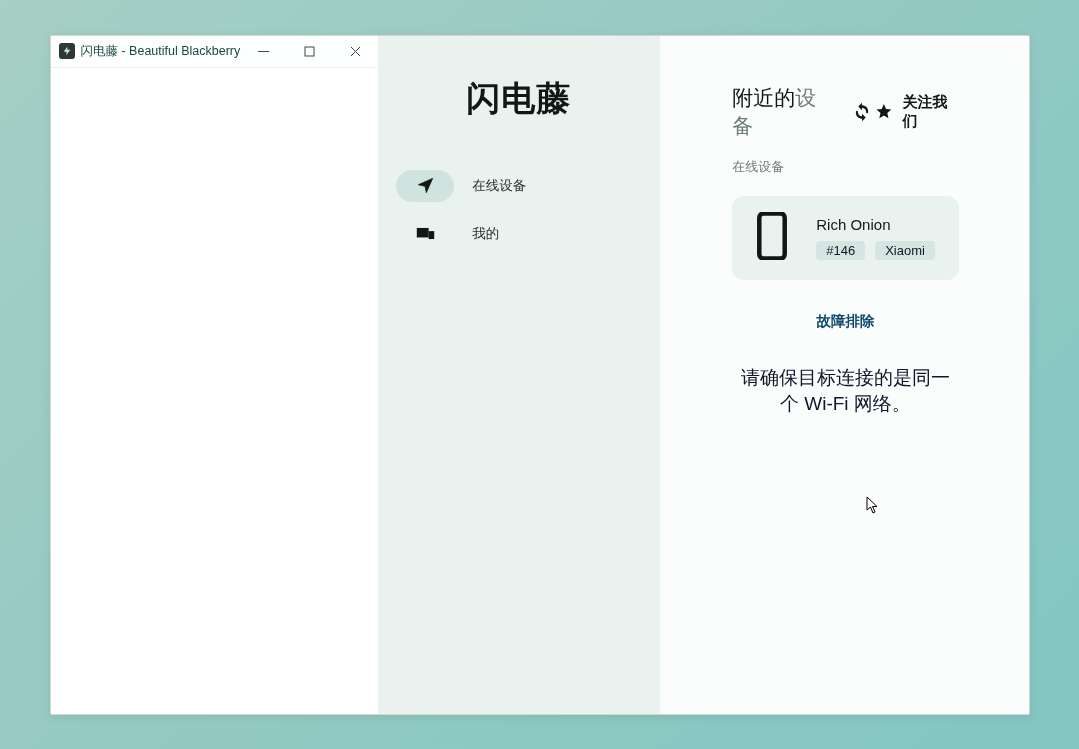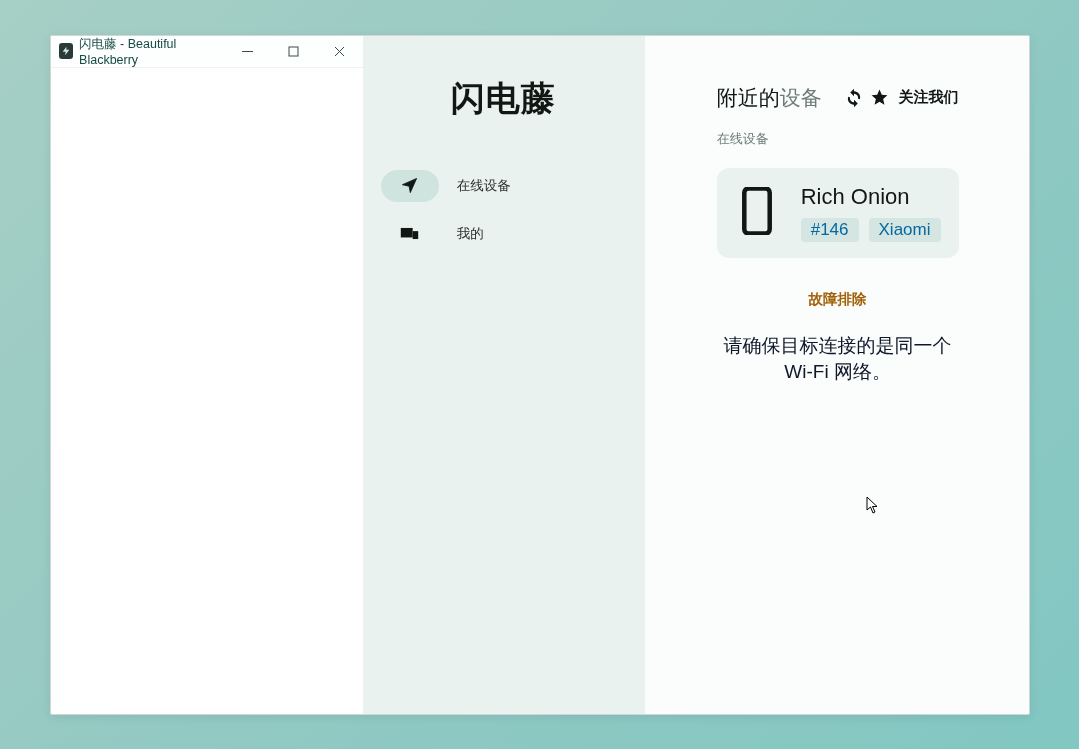--- a/index.html
+++ b/index.html
@@ -152,36 +152,36 @@
     border-radius: 12px;
     padding: 16px 18px 16px 22px;
     display: flex;
     align-items: center;
     gap: 26px;
     margin-bottom: 32px;
     cursor: pointer;
   }
   .device-icon svg { width: 36px; height: 48px; }
   .device-info { display: flex; flex-direction: column; gap: 8px; }
-  .device-name { font-size: 22px; color: #111814; font-weight: 500; }
+  .device-name { font-size: 15px; color: #111814; font-weight: 500; }
   .badges-row { display: flex; gap: 10px; }
   .badge {
     background: #d5e5e1;
-    color: #0369a1;
-    font-size: 17px;
+    color: #0f172a;
+    font-size: 13px;
     padding: 2px 10px;
     border-radius: 4px;
   }
 
   .troubleshoot {
     text-align: center;
     font-size: 14.5px;
     font-weight: 700;
-    color: #a16207;
-    margin-bottom: 24px;
+    color: #0c4a6e;
+    margin-bottom: 34px;
     cursor: pointer;
   }
   .hint {
     text-align: center;
     font-size: 19px;
     color: #0f172a;
   }
 
   .cursor {
     position: absolute;

